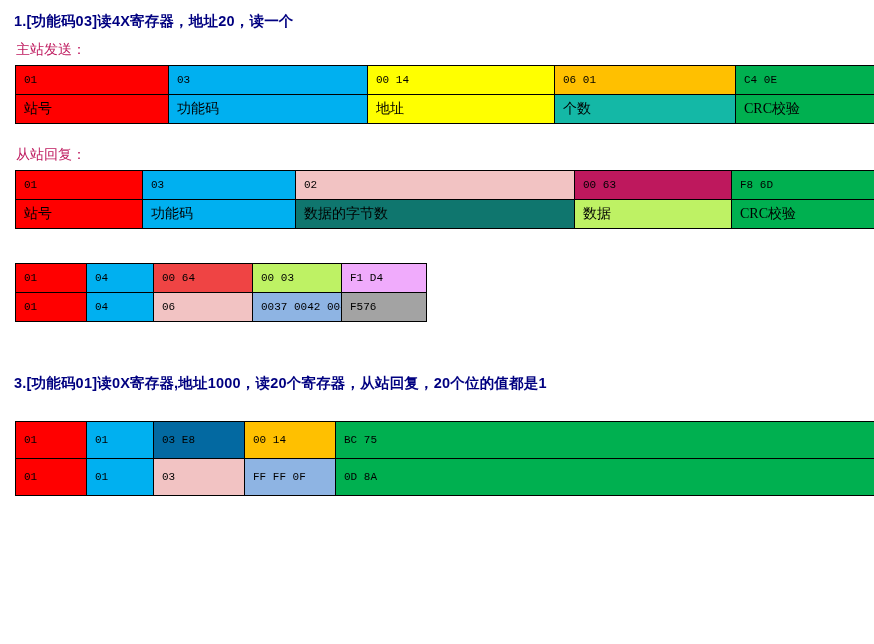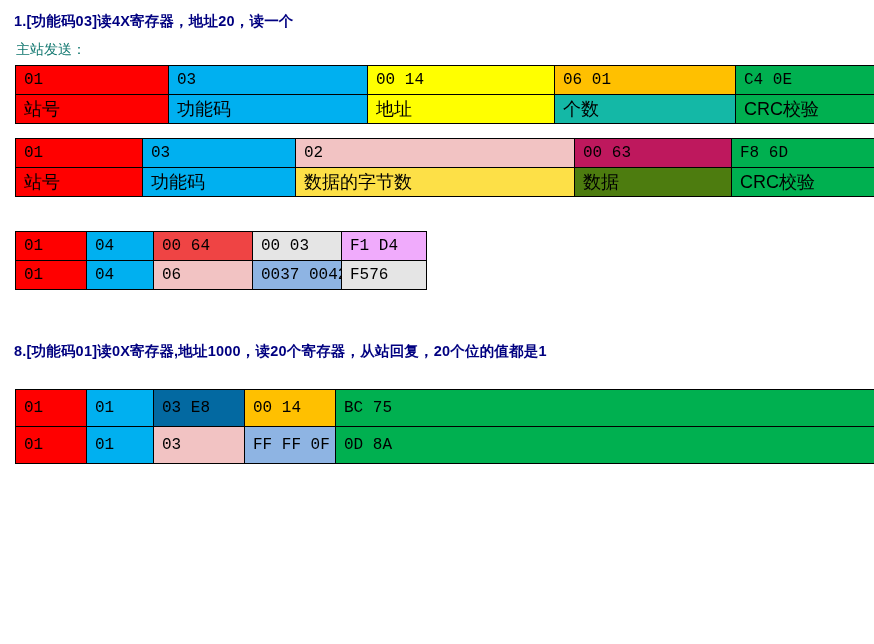--- a/index.html
+++ b/index.html
@@ -23,41 +23,41 @@
   }
   .section-title {
     font-weight: bold;
     font-size: 14.5px;
     color: #000080;
     margin: 0 0 10px 0;
     letter-spacing: 0.2px;
   }
   .sub-label {
     font-size: 14px;
-    color: #0f766e;
+    color: #be185d;
     margin: 8px 0 6px 2px;
   }
   table.frame {
     border-collapse: collapse;
     table-layout: fixed;
     width: 842px;
     margin: 0 0 0 1px;
   }
   table.frame td {
     border: 1px solid #000000;
     height: 28px;
     padding: 0 8px;
     font-family: "Liberation Mono", monospace;
-    font-size: 16px;
+    font-size: 11px;
     white-space: nowrap;
     overflow: hidden;
   }
   table.frame td.cjk {
-    font-family: Liberation Sans, sans-serif;
-    font-size: 18px;
+    font-family: Liberation Serif, serif;
+    font-size: 14px;
   }
   .gap-sm { height: 14px; }
   .gap-lg { height: 34px; }
   .spacer-block { height: 18px; }
 </style>
 </head>
 <body>
 
 <div class="page">
 
@@ -79,69 +79,70 @@
           <td class="cjk" style="width:182px;background:#00B0F0">功能码</td>
           <td class="cjk" style="width:170px;background:#FFFF00">地址</td>
           <td class="cjk" style="width:164px;background:#14b8a6">个数</td>
           <td class="cjk" style="width:190px;background:#00B050">CRC校验</td>
         </tr>
       </tbody>
     </table>
 
     <div class="gap-sm"></div>
 
+    <div class="sub-label">从站回复：</div>
     <table class="frame">
       <tbody>
         <tr>
           <td style="width:110px;background:#FF0000">01</td>
           <td style="width:136px;background:#00B0F0">03</td>
           <td style="width:262px;background:#F2C3C3">02</td>
           <td style="width:140px;background:#be185d">00 63</td>
           <td style="width:194px;background:#00B050">F8 6D</td>
         </tr>
         <tr>
           <td class="cjk" style="width:110px;background:#FF0000">站号</td>
           <td class="cjk" style="width:136px;background:#00B0F0">功能码</td>
-          <td class="cjk" style="width:262px;background:#fde047">数据的字节数</td>
-          <td class="cjk" style="width:140px;background:#4d7c0f">数据</td>
+          <td class="cjk" style="width:262px;background:#0f766e">数据的字节数</td>
+          <td class="cjk" style="width:140px;background:#bef264">数据</td>
           <td class="cjk" style="width:194px;background:#00B050">CRC校验</td>
         </tr>
       </tbody>
     </table>
   </div>
 
   <div class="gap-lg"></div>
 
   <div>
     <table class="frame">
       <tbody>
         <tr>
           <td style="width:54px;background:#FF0000">01</td>
           <td style="width:50px;background:#00B0F0">04</td>
           <td style="width:82px;background:#ef4444">00 64</td>
-          <td style="width:72px;background:#e5e5e5">00 03</td>
+          <td style="width:72px;background:#bef264">00 03</td>
           <td style="width:68px;background:#f0abfc">F1 D4</td>
           <td style="width:516px;background:#FFFFFF;border:none"></td>
         </tr>
         <tr>
           <td style="width:54px;background:#FF0000">01</td>
           <td style="width:50px;background:#00B0F0">04</td>
           <td style="width:82px;background:#F2C3C3">06</td>
           <td style="width:570px;background:#8EB4E3">0037 0042 004D</td>
-          <td style="width:86px;background:#e5e5e5">F576</td>
+          <td style="width:86px;background:#a3a3a3">F576</td>
         </tr>
       </tbody>
     </table>
   </div>
 
   <div class="gap-lg"></div>
   <div class="spacer-block"></div>
 
   <div>
-    <div class="section-title">8.[功能码01]读0X寄存器,地址1000，读20个寄存器，从站回复，20个位的值都是1</div>
+    <div class="section-title">3.[功能码01]读0X寄存器,地址1000，读20个寄存器，从站回复，20个位的值都是1</div>
     <div class="spacer-block"></div>
     <table class="frame">
       <tbody>
         <tr>
           <td style="width:54px;background:#FF0000;height:36px">01</td>
           <td style="width:50px;background:#00B0F0;height:36px">01</td>
           <td style="width:74px;background:#0369a1;height:36px">03 E8</td>
           <td style="width:74px;background:#FFC000;height:36px">00 14</td>
           <td style="width:552px;background:#00B050;height:36px">BC 75</td>
 

